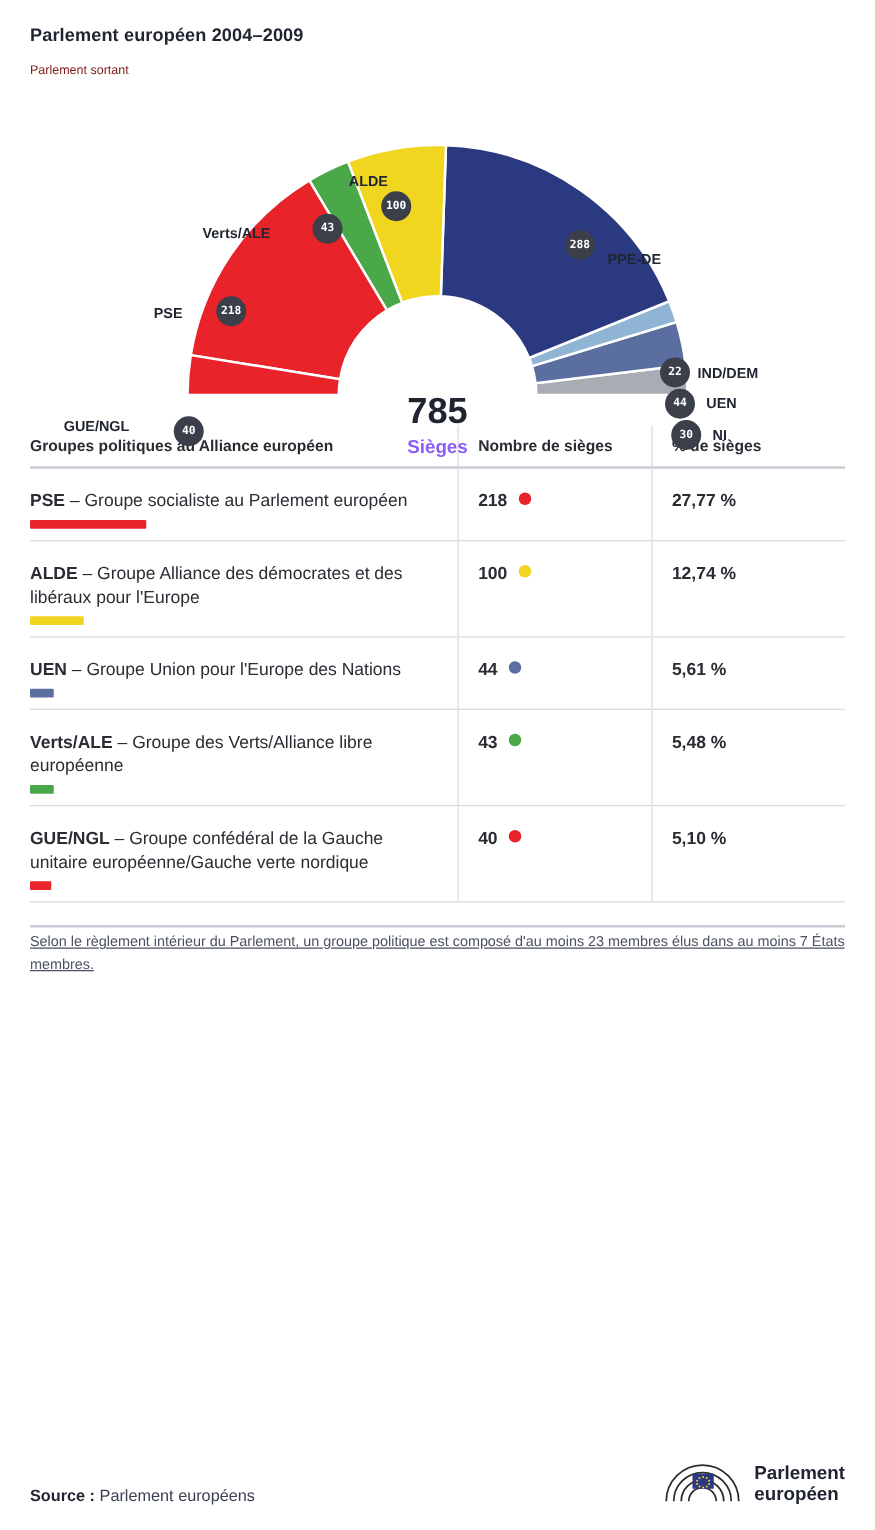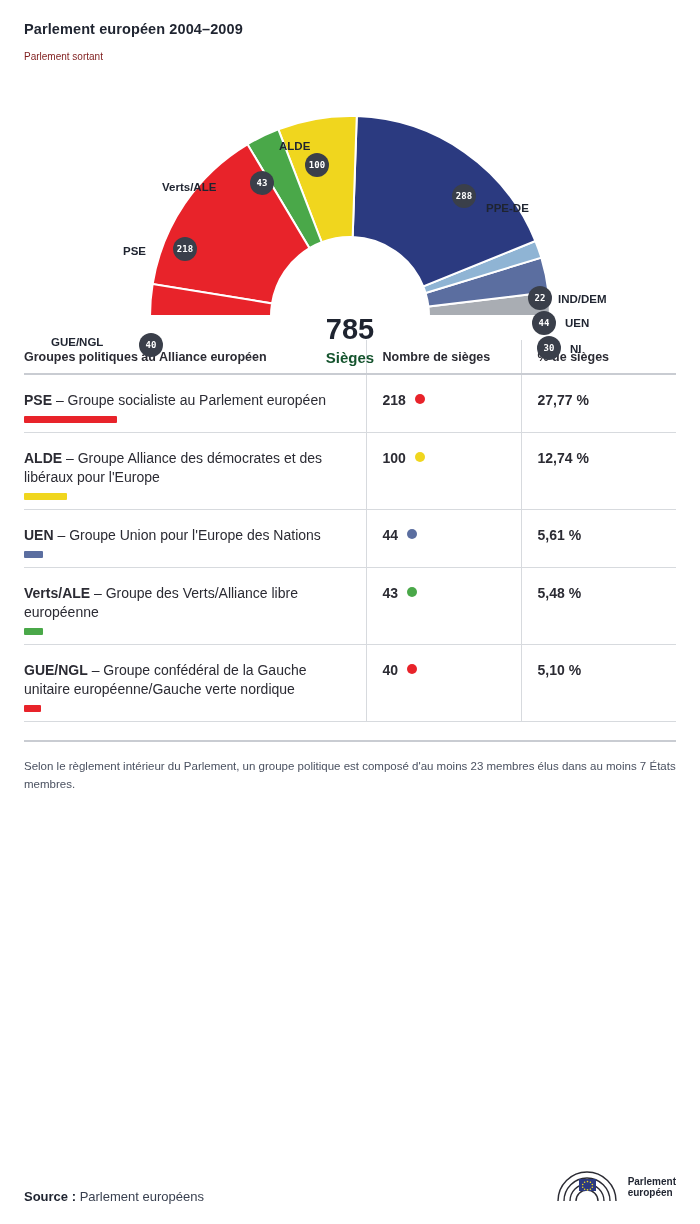--- a/index.html
+++ b/index.html
@@ -30,21 +30,21 @@
   }
   .chart-svg { position:absolute; left:-24px; top:0; }
   .center-num {
     position:absolute; left:0; right:0; top:247px;
     text-align:center; pointer-events:none;
   }
   .center-num .n {
     display:block; font-size:29px; font-weight:bold; color:#1f2430; line-height:1;
   }
   .center-num .s {
-    display:block; font-size:15px; font-weight:bold; color:#14532d; margin-top:5px;
+    display:block; font-size:15px; font-weight:bold; color:#8b5cf6; margin-top:5px;
   }
   .lbl {
     position:absolute; font-size:11.5px; font-weight:bold; color:#1f2430;
     white-space:nowrap;
   }
   .badge {
     position:absolute; width:24px; height:24px; border-radius:50%;
     background:#3a3f4a; color:#fff; font-size:9px; font-weight:bold;
     display:flex; align-items:center; justify-content:center;
     font-family:"DejaVu Sans Mono", monospace;
@@ -77,31 +77,31 @@
   td.seats { font-weight:bold; font-size:14px; white-space:nowrap; }
   td.seats .dot {
     display:inline-block; width:10px; height:10px; border-radius:50%;
     margin-left:9px; vertical-align:1px;
   }
   td.pct { font-weight:bold; font-size:14px; white-space:nowrap; }
 
   
   .footnote {
     margin-top:18px; font-size:11.5px; line-height:1.5; color:#4a5160;
-    border-top:2px solid #c9ccd2; padding-top:16px; width:652px;
+    border-top:2px solid #c9ccd2; padding-top:4px; width:652px;text-decoration:underline;
   }
   .footer-row {
     position:absolute; left:24px; right:24px; bottom:20px;
     display:flex; align-items:flex-end; justify-content:space-between;
   }
   .source { font-size:13px; color:#3a4150; }
   .source b { color:#1f2430; }
   .logo { display:flex; align-items:center; gap:9px; }
   .logo .hemi { display:block; }
-  .logo .ltxt { font-size:10px; font-weight:bold; color:#1f2430; line-height:1.15; }
+  .logo .ltxt { font-size:15px; font-weight:bold; color:#1f2430; line-height:1.15; }
 </style>
 </head>
 <body>
 
 <div class="wrap">
 
   <div class="title">Parlement européen 2004–2009</div>
   <div class="subtitle">Parlement sortant</div>
 
   <div class="chart-area">

